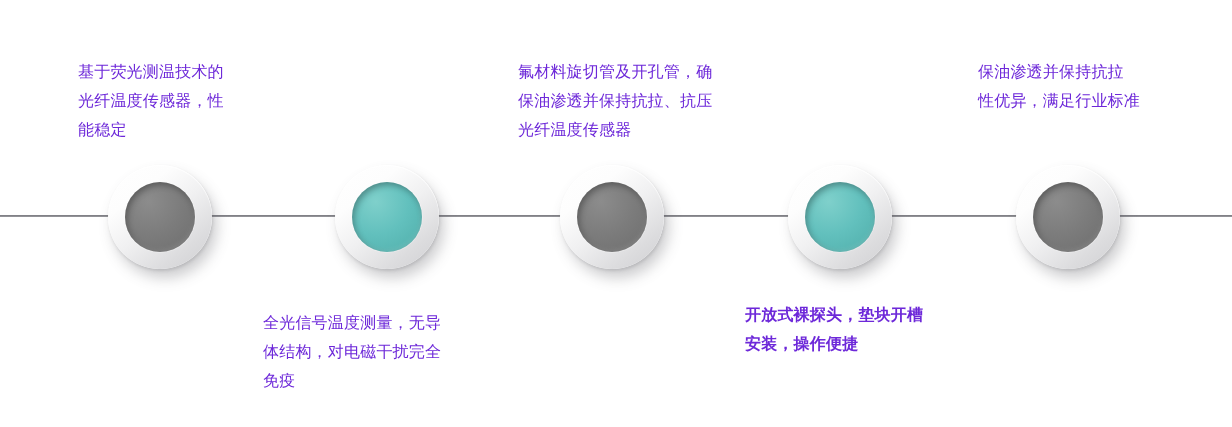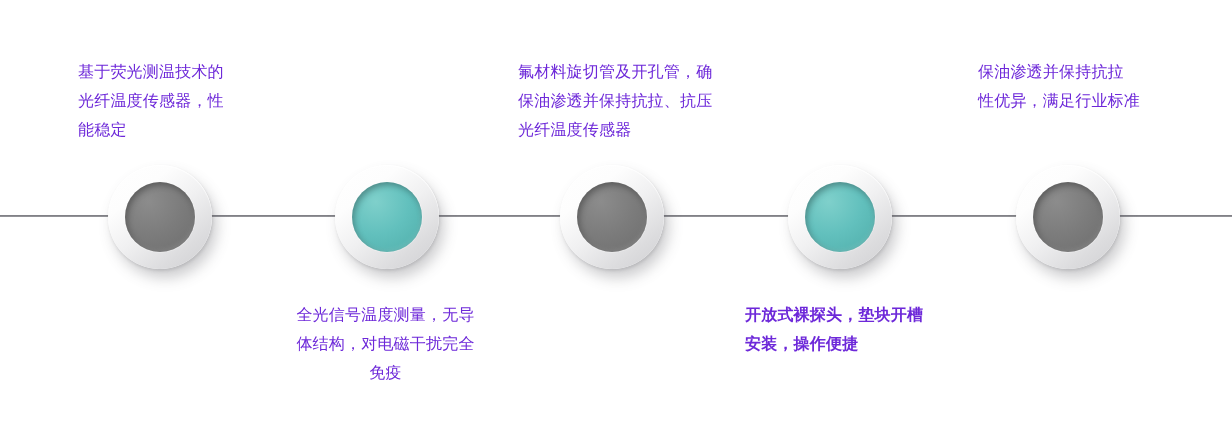--- a/index.html
+++ b/index.html
@@ -89,21 +89,21 @@
 光纤温度传感器，性
 能稳定</div>
 
   <div class="caption" style="left:518px; top:57px; width:250px;">氟材料旋切管及开孔管，确
 保油渗透并保持抗拉、抗压
 光纤温度传感器</div>
 
   <div class="caption" style="left:978px; top:57px; width:240px;">保油渗透并保持抗拉
 性优异，满足行业标准</div>
 
-  <div class="caption" style="left:263px; top:300px; width:245px;text-align:center;">全光信号温度测量，无导
+  <div class="caption" style="left:263px; top:308px; width:245px;">全光信号温度测量，无导
 体结构，对电磁干扰完全
 免疫</div>
 
   <div class="caption" style="left:745px; top:300px; width:245px;font-weight:bold;">开放式裸探头，垫块开槽
 安装，操作便捷</div>
 
   <div class="node" style="left:108px; top:165px;">
     <div class="node-core gray"></div>
   </div>
 

